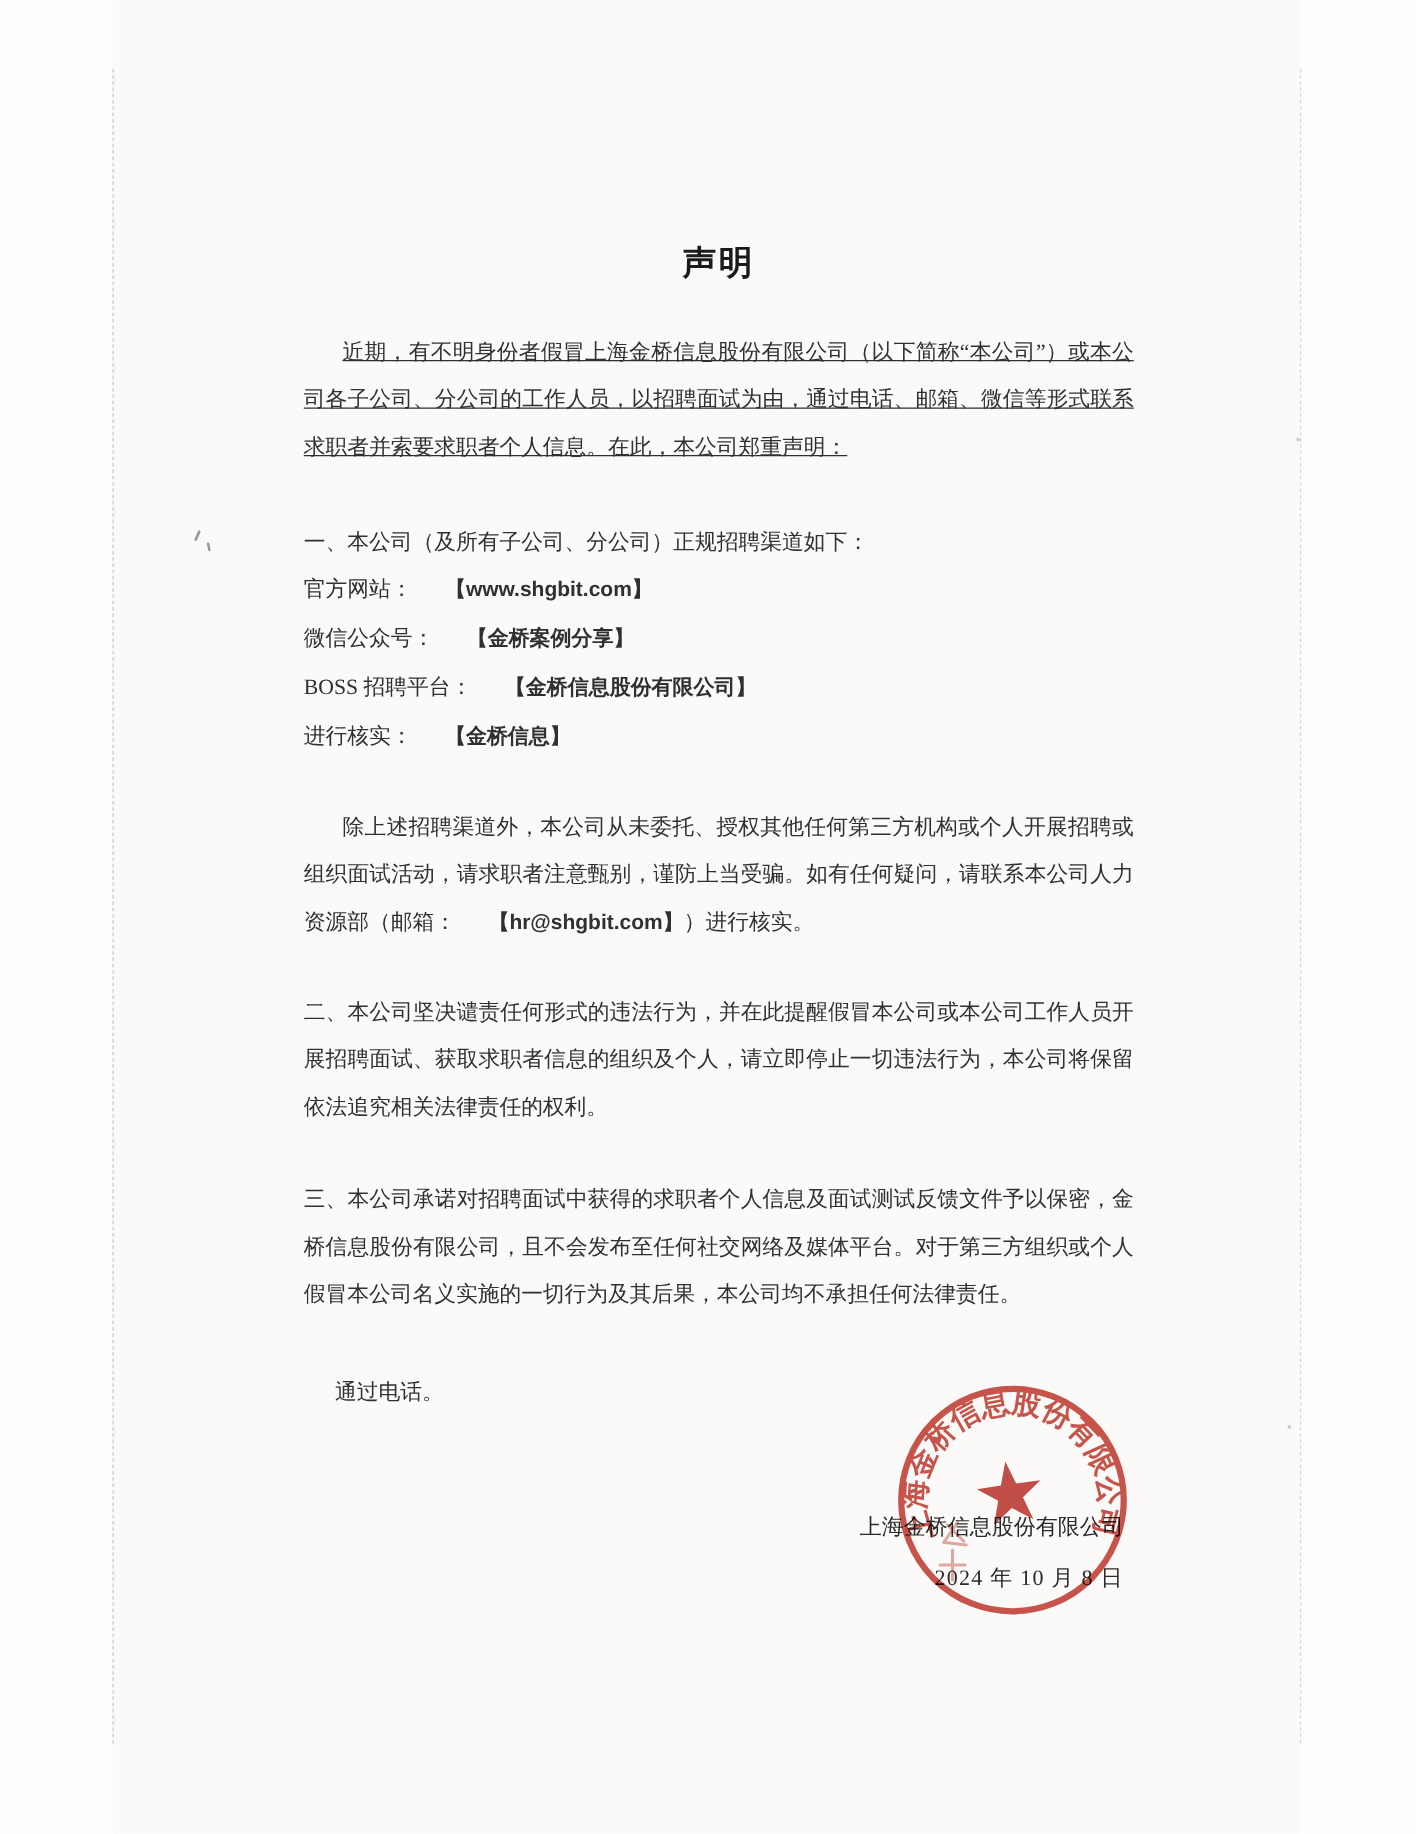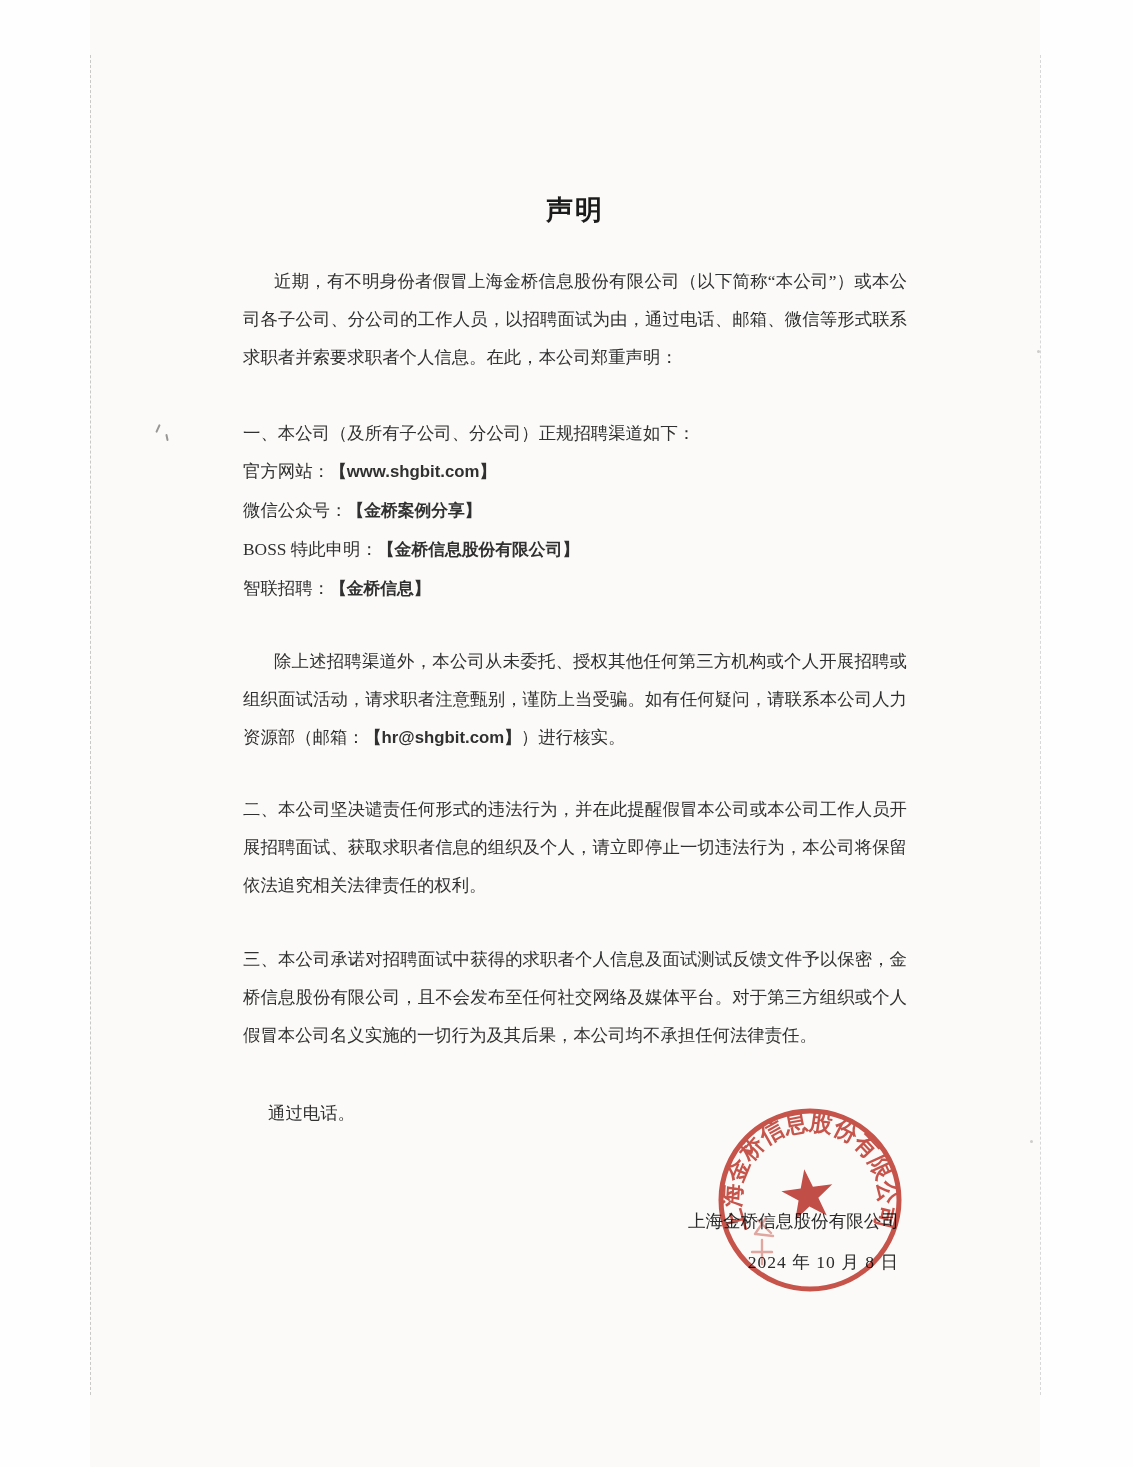--- a/index.html
+++ b/index.html
@@ -18,24 +18,24 @@
   .title{
     position:absolute;left:243px;width:664px;top:192px;margin:0;
     text-align:center;font-size:27px;line-height:36px;font-weight:bold;
     color:#1b1b1b;letter-spacing:2px;
   }
   .para,.block,.line-solo{
     position:absolute;left:243px;width:664px;margin:0;
     font-size:17.4px;line-height:38px;color:#303030;
     text-align:justify;text-justify:inter-character;
   }
-  .intro{top:262px;text-indent:31px;}
+  .intro{top:262px;text-indent:31px;text-decoration:underline;}
   .section1{top:414px;}
   .section1 .line{white-space:nowrap;}
-  .bold{font-weight:600;font-family:"Liberation Sans","DejaVu Sans",sans-serif;font-size:16.8px;}
+  .bold{font-weight:600;font-family:"Liberation Sans","DejaVu Sans",sans-serif;font-size:16.8px;margin-left:26px;}
   .note{top:642px;text-indent:31px;}
   .sec2{top:790px;}
   .sec3{top:940px;}
   .closing{top:1094px;text-indent:25px;}
   .sig{
     position:absolute;left:243px;width:664px;margin:0;
     font-size:17.6px;line-height:38px;color:#2a2a2a;
     text-align:right;padding-right:8px;box-sizing:border-box;
   }
   .sig-company{top:1202px;}
@@ -60,22 +60,22 @@
 <div class="edge edge-right"></div>
 
 <h1 class="title">声明</h1>
 
 <p class="para intro">近期，有不明身份者假冒上海金桥信息股份有限公司（以下简称“本公司”）或本公司各子公司、分公司的工作人员，以招聘面试为由，通过电话、邮箱、微信等形式联系求职者并索要求职者个人信息。在此，本公司郑重声明：</p>
 
 <div class="block section1">
   <div class="line">一、本公司（及所有子公司、分公司）正规招聘渠道如下：</div>
   <div class="line"><span>官方网站：</span><span class="bold">【www.shgbit.com】</span></div>
   <div class="line"><span>微信公众号：</span><span class="bold">【金桥案例分享】</span></div>
-  <div class="line"><span>BOSS 特此申明：</span><span class="bold">【金桥信息股份有限公司】</span></div>
-  <div class="line"><span>智联招聘：</span><span class="bold">【金桥信息】</span></div>
+  <div class="line"><span>BOSS 招聘平台：</span><span class="bold">【金桥信息股份有限公司】</span></div>
+  <div class="line"><span>进行核实：</span><span class="bold">【金桥信息】</span></div>
 </div>
 
 <p class="para note"><span>除上述招聘渠道外，本公司从未委托、授权其他任何第三方机构或个人开展招聘或组织面试活动，请求职者注意甄别，谨防上当受骗。如有任何疑问，请联系本公司人力资源部（邮箱：</span><span class="bold">【hr@shgbit.com】</span><span>）进行核实。</span></p>
 
 <p class="para sec2">二、本公司坚决谴责任何形式的违法行为，并在此提醒假冒本公司或本公司工作人员开展招聘面试、获取求职者信息的组织及个人，请立即停止一切违法行为，本公司将保留依法追究相关法律责任的权利。</p>
 
 <p class="para sec3">三、本公司承诺对招聘面试中获得的求职者个人信息及面试测试反馈文件予以保密，金桥信息股份有限公司，且不会发布至任何社交网络及媒体平台。对于第三方组织或个人假冒本公司名义实施的一切行为及其后果，本公司均不承担任何法律责任。</p>
 
 <p class="para closing">通过电话。</p>
 

